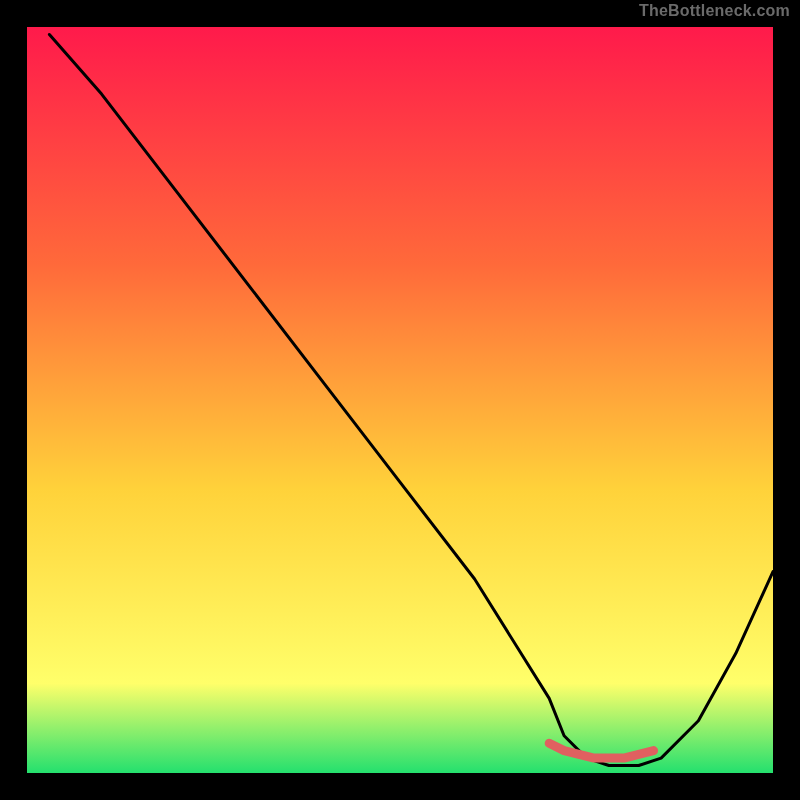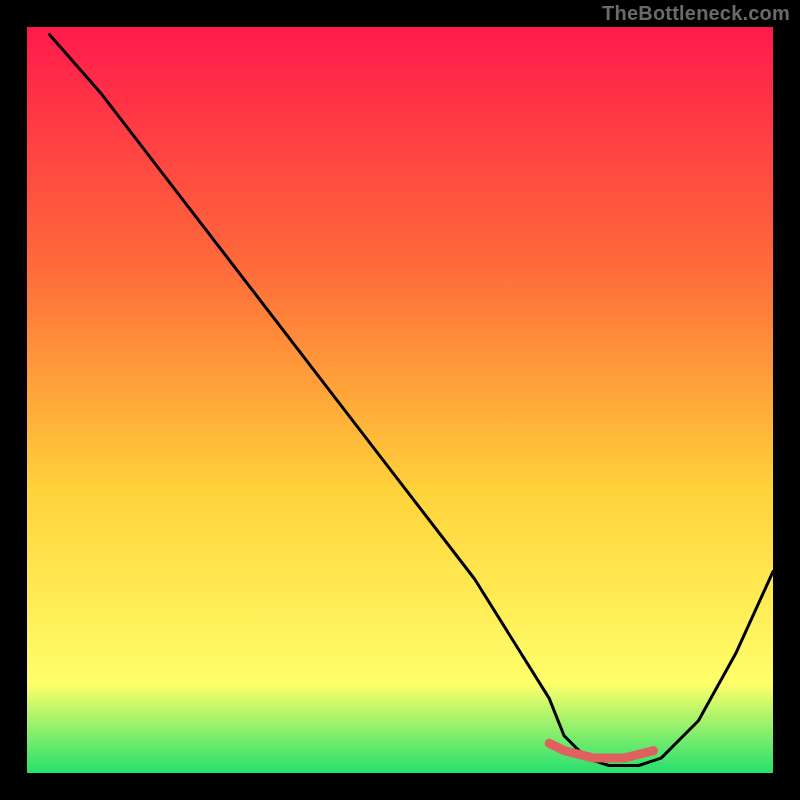--- a/index.html
+++ b/index.html
@@ -13,21 +13,21 @@
   .wrap {
     position: relative;
     width: 800px;
     height: 800px;
   }
   .attribution {
     position: absolute;
     top: 2px;
     right: 10px;
     font-family: Arial, Helvetica, sans-serif;
-    font-size: 20px;
+    font-size: 16px;
     font-weight: 600;
     color: #6a6a6a;
     letter-spacing: 0.2px;
     z-index: 5;
   }
   svg.chart {
     position: absolute;
     left: 0;
     top: 0;
   }

